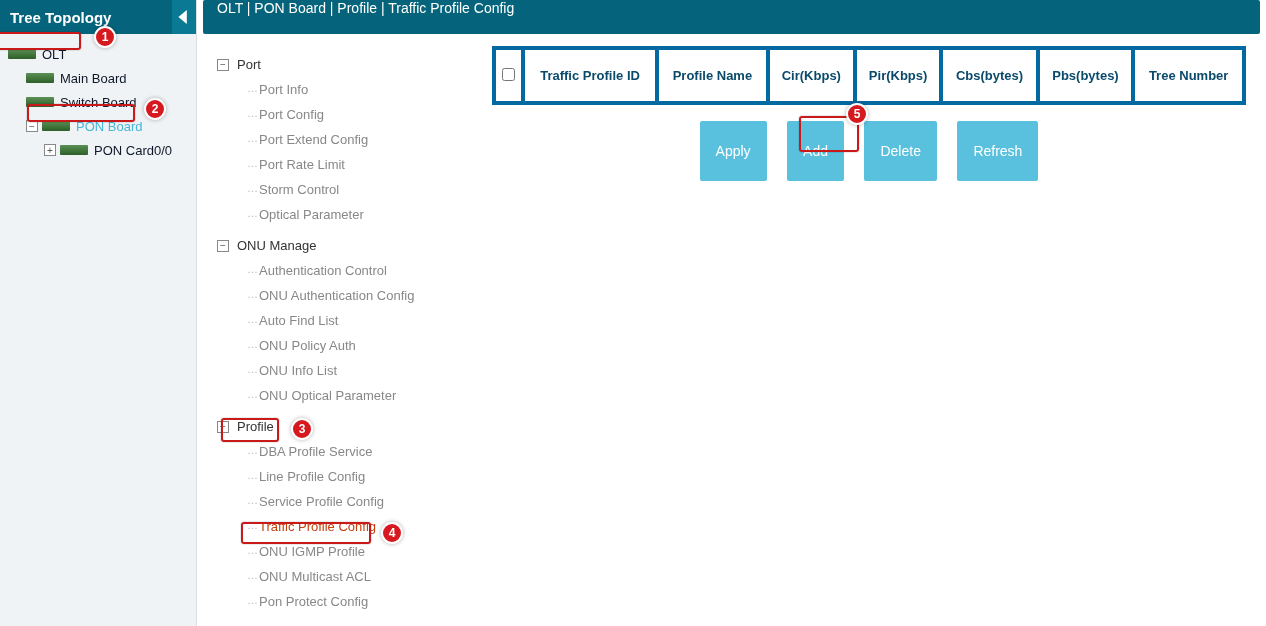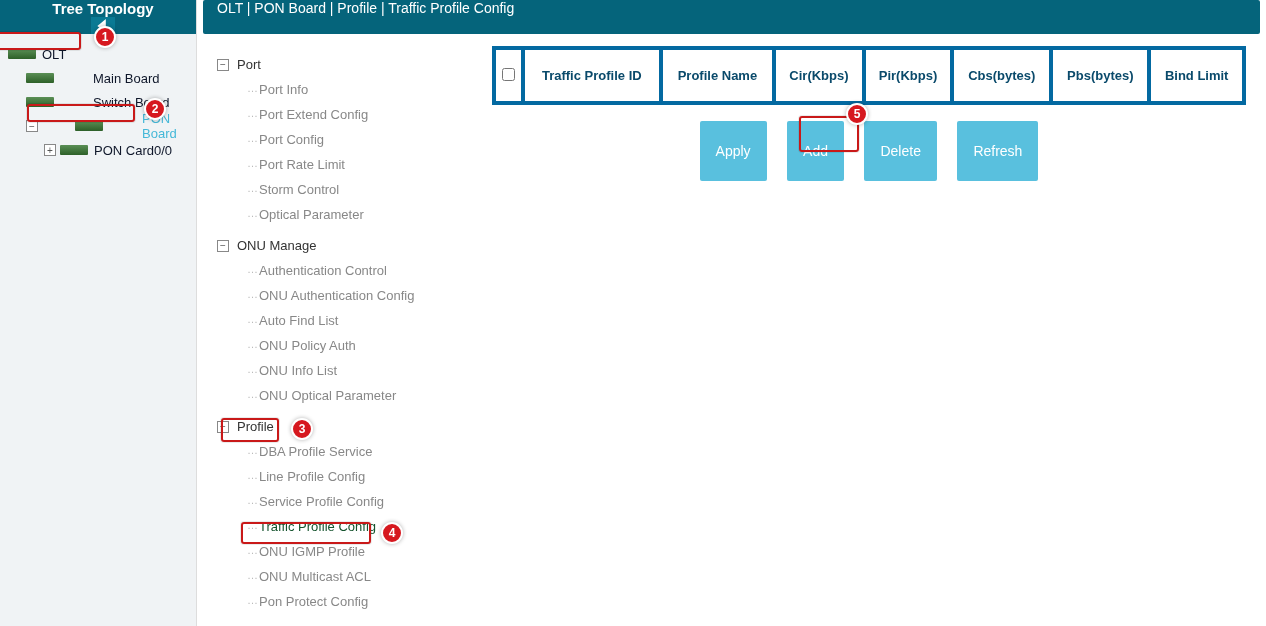--- a/index.html
+++ b/index.html
@@ -1,49 +1,49 @@
 <!DOCTYPE html>
 <html><head>
 <meta charset="utf-8">
 <style>
 * { margin: 0; padding: 0; box-sizing: border-box; font-family: Arial, sans-serif; }
 body { background: #fff; width: 1266px; height: 626px; overflow: hidden; display: flex; }
 
 
 .sidebar { width: 197px; background: #f0f3f5; border-right: 1px solid #ddd; }
-.sidebar-header { background: #05647b; color: #fff; height: 34px; display: flex; align-items: center; justify-content: space-between; padding-left: 10px; font-weight: bold; font-size: 15px; flex-direction: column; }
+.sidebar-header { background: #05647b; color: #fff; height: 34px; display: flex; align-items: center; justify-content: space-between; padding-left: 10px; font-weight: bold; font-size: 15px; }
 .collapse-btn { width: 24px; height: 34px; background: #0a7a94; display: flex; align-items: center; justify-content: center; color: #fff; }
 .collapse-btn svg { width:14px; height:14px; }
 
 .tree { padding: 8px 0 0 8px; font-size: 13px; }
 .tree-node { display: flex; align-items: center; height: 24px; position: relative; cursor: pointer; }
 .tree-node .icon-board { width: 28px; height: 10px; background: linear-gradient(#5a8f55,#2d6028); border-radius: 1px; margin-right: 6px; display:inline-block; flex-shrink:0;}
 .tree-node .label { color: #0f172a; }
 .tree-node.active .label { color: #45b8d8; }
-.indent-1 { padding-left: 18px; gap: 33px; }
+.indent-1 { padding-left: 18px; }
 .indent-2 { padding-left: 36px; }
 .expander { width:12px; height:12px; border:1px solid #888; font-size:10px; display:flex; align-items:center; justify-content:center; margin-right:4px; color:#555; background:#fff; flex-shrink:0;}
 
 
 .hl { border: 2px solid #c91919; border-radius:3px; position:absolute; pointer-events:none; box-shadow:0 0 0 1px rgba(0,0,0,.08);}
 .badge { position:absolute; width:22px; height:22px; border-radius:50%; background:#d6181f; color:#fff; font-weight:bold; font-size:12px; display:flex; align-items:center; justify-content:center; border:2px solid #fff; box-shadow:0 0 4px rgba(0,0,0,.3); z-index:10;}
 
 
 .main { flex:1; display:flex; flex-direction:column; }
 .breadcrumb-bar { height:34px; background:#05647b; color:#fff; display:flex; align-items:flex-start; padding-left:14px; font-size:14px; margin:0 6px 6px 6px; border-radius:2px;}
 .content { flex:1; display:flex; margin:0 6px; }
 
 
 .secnav { width:275px;  background:#fff; font-size:13px; padding:12px 0 0 14px;}
 .secnav-group {  }
 .secnav-group-title { display:flex; align-items:center; height:25px; color:#333; cursor:pointer;}
 .secnav-group-title .expander { margin-right:8px;}
 .secnav-item { padding:5px 0 5px 42px; color:#888; cursor:pointer; position:relative;}
 .secnav-item::before { content:"…"; position:absolute; left:30px; color:#bbb; letter-spacing:-1px; font-size:11px;}
-.secnav-item.active { color:#14532d; }
+.secnav-item.active { color:#c2410c; }
 
 
 .panel { flex:1; padding:6px 14px; position:relative;}
 .tbl { width:100%; border-collapse:collapse; }
 .tbl th { border:4px solid #0369a1; padding:8px 6px; font-size:13px; color:#0a4a6b; background:#fff; text-align:center; font-weight:bold; height:55px;}
 .chk-cell { width:28px; text-align:center;}
 .btnrow { text-align:center; margin-top:16px; }
 .btn { display:inline-block; background:#59c0de; color:#fff; border:none; padding:22px 16px; font-size:14px; border-radius:2px; margin:0 8px; cursor:pointer;}
 
 .watermark { position:absolute; left:50%; top:50%; transform:translate(-50%,-10px); font-size:26px; color:#b8bfc4; font-weight:500; letter-spacing:1px; pointer-events:none;}
@@ -98,22 +98,22 @@
   </div>
   <div class="content">
 
     <div class="secnav" style="position:relative;">
       <div class="secnav-group">
         <div class="secnav-group-title">
           <span class="expander">−</span>
           <span>Port</span>
         </div>
         <div class="secnav-item">Port Info</div>
+        <div class="secnav-item">Port Config</div>
         <div class="secnav-item">Port Extend Config</div>
-        <div class="secnav-item">Port Config</div>
         <div class="secnav-item">Port Rate Limit</div>
         <div class="secnav-item">Storm Control</div>
         <div class="secnav-item">Optical Parameter</div>
       </div>
       <div class="secnav-group" style="margin-top:6px;">
         <div class="secnav-group-title">
           <span class="expander">−</span>
           <span>ONU Manage</span>
         </div>
         <div class="secnav-item">Authentication Control</div>
@@ -149,21 +149,21 @@
           <tr>
             <th class="chk-cell">
               <input type="checkbox" style="">
             </th>
             <th>Traffic Profile ID</th>
             <th>Profile Name</th>
             <th>Cir(Kbps)</th>
             <th>Pir(Kbps)</th>
             <th>Cbs(bytes)</th>
             <th>Pbs(bytes)</th>
-            <th>Bind Limit</th>
+            <th>Tree Number</th>
           </tr>
         </thead>
       </table>
 
       <div class="btnrow" style="position:relative;">
         <button class="btn">Apply</button>
         <button class="btn">Add</button>
         <button class="btn">Delete</button>
         <button class="btn">Refresh</button>
         <div class="hl" style="left:307px; top:-5px; width:60px; height:36px;"></div>

